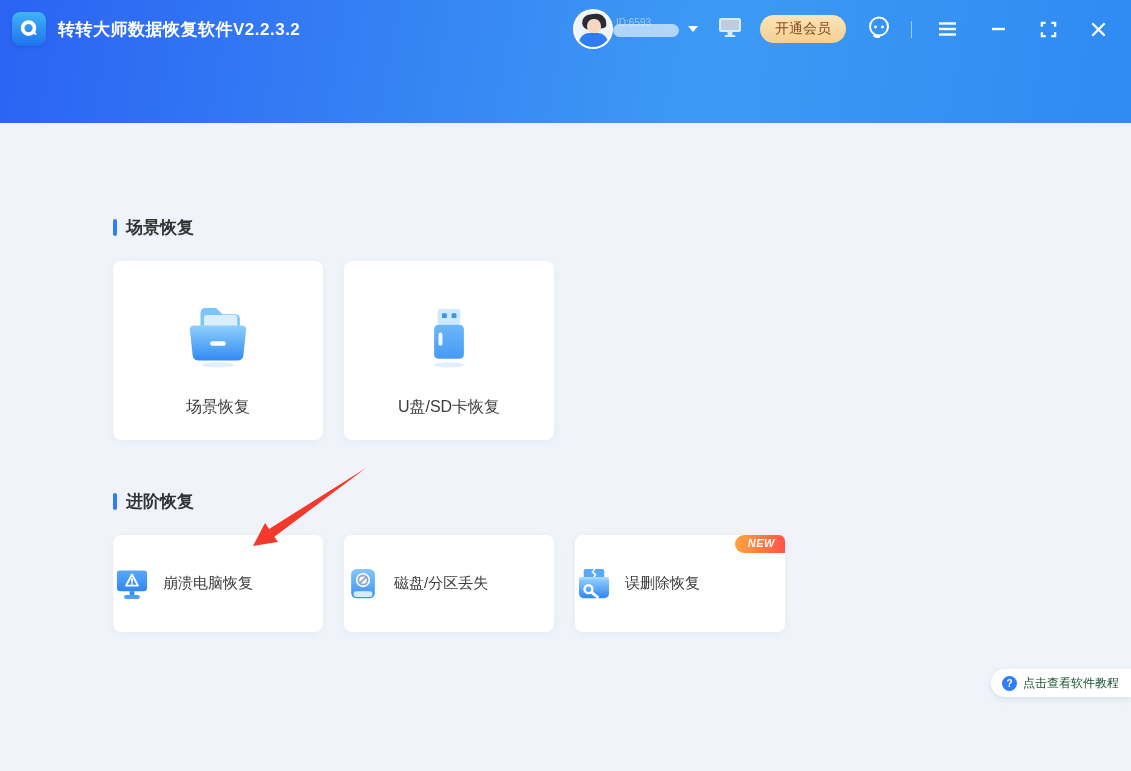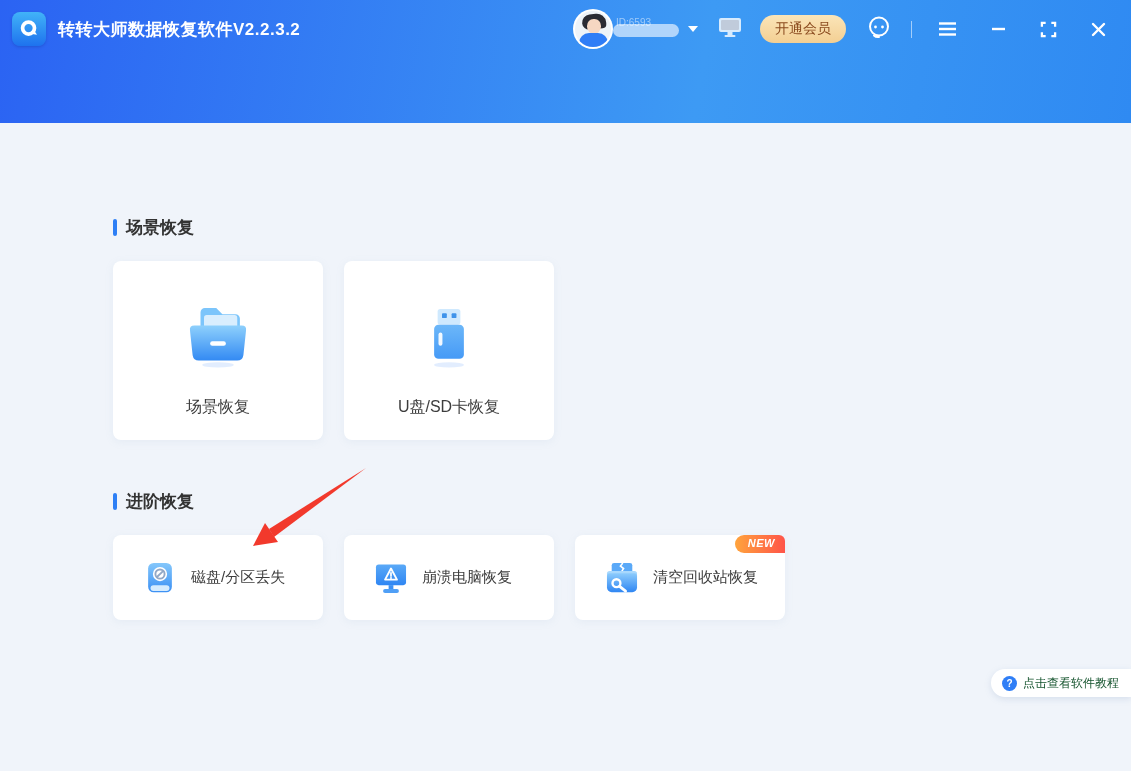--- a/index.html
+++ b/index.html
@@ -59,21 +59,21 @@
   .sec-title { font-size:17px; color:#333; margin-left:9px;font-weight:bold; }
 
   .cards { display:flex; gap:21px; margin-top:22px; }
   .card {
     width:210px; background:#fff; border-radius:8px;
     box-shadow:0 2px 8px rgba(140,165,200,.10);
     cursor:pointer; position:relative;
   }
   .card-lg { height:179px; display:flex; flex-direction:column; align-items:center; padding-top:38px; }
   .card-lg .card-label { margin-top:24px; font-size:16px; color:#3d3d3d; }
-  .card-sm { height:85px; display:flex; flex-direction:row; align-items:center; padding-left:28px; }
+  .card-sm { height:97px; display:flex; flex-direction:row; align-items:center; }
   .card-sm .card-label { margin-left:12px; font-size:15px; color:#3d3d3d; }
 
   .new-badge {
     position:absolute; top:0; right:0;
     padding:2px 10px 4px 13px;
     border-radius:12px 8px 0 12px;
     background:linear-gradient(90deg,#ffa43c,#ff5449);
     color:#fff; font-size:11px; font-weight:bold; font-style:italic; letter-spacing:.5px;
   }
 
@@ -226,69 +226,69 @@
     <div class="sec-head">
       <div class="sec-bar"></div>
       <div class="sec-title">进阶恢复</div>
     </div>
     <div class="cards">
 
 
       <div class="card card-sm">
         <svg width="38" height="38" viewBox="0 0 48 48">
           <defs>
-            <linearGradient id="gk" x1="0" y1="0" x2="0" y2="1">
-              <stop offset="0" stop-color="#84c7fb"></stop>
-                <stop offset="1" stop-color="#3b90f4"></stop>
-            </linearGradient>
-          </defs>
-          <rect x="9" y="5" width="30" height="37" rx="7" fill="url(#gk)"></rect>
-          <rect x="12" y="33" width="24" height="7.5" rx="3.75" fill="#d6ecfe"></rect>
-          <circle cx="24" cy="19" r="9" fill="#fff"></circle>
-          <circle cx="24" cy="19" r="5.8" fill="none" stroke="#93a8c6" stroke-width="2.4"></circle>
-          <line x1="19.8" y1="23" x2="28.2" y2="15" stroke="#93a8c6" stroke-width="2.4"></line>
-        </svg>
-        <div class="card-label">磁盘/分区丢失</div>
-      </div>
-
-      <div class="card card-sm">
-        <svg width="38" height="38" viewBox="0 0 48 48">
-          <defs>
             <linearGradient id="gc" x1="0" y1="0" x2="0" y2="1">
               <stop offset="0" stop-color="#5aa9f7"></stop>
                 <stop offset="1" stop-color="#2f86f3"></stop>
             </linearGradient>
           </defs>
           <rect x="5" y="7" width="38" height="26" rx="3.5" fill="url(#gc)"></rect>
           <path d="M24 12 L31.5 26 H16.5 Z" fill="none" stroke="#fff" stroke-width="2.4" stroke-linejoin="round"></path>
           <line x1="24" y1="17.5" x2="24" y2="21.5" stroke="#fff" stroke-width="2.2" stroke-linecap="round"></line>
           <circle cx="24" cy="24" r="1.3" fill="#fff"></circle>
           <rect x="21" y="33" width="6" height="5" fill="#3b90f4"></rect>
           <rect x="14" y="38" width="20" height="5" rx="2.5" fill="#4f9ff6"></rect>
         </svg>
         <div class="card-label">崩溃电脑恢复</div>
       </div>
 
       <div class="card card-sm">
+        <svg width="38" height="38" viewBox="0 0 48 48">
+          <defs>
+            <linearGradient id="gk" x1="0" y1="0" x2="0" y2="1">
+              <stop offset="0" stop-color="#84c7fb"></stop>
+                <stop offset="1" stop-color="#3b90f4"></stop>
+            </linearGradient>
+          </defs>
+          <rect x="9" y="5" width="30" height="37" rx="7" fill="url(#gk)"></rect>
+          <rect x="12" y="33" width="24" height="7.5" rx="3.75" fill="#d6ecfe"></rect>
+          <circle cx="24" cy="19" r="9" fill="#fff"></circle>
+          <circle cx="24" cy="19" r="5.8" fill="none" stroke="#93a8c6" stroke-width="2.4"></circle>
+          <line x1="19.8" y1="23" x2="28.2" y2="15" stroke="#93a8c6" stroke-width="2.4"></line>
+        </svg>
+        <div class="card-label">磁盘/分区丢失</div>
+      </div>
+
+      <div class="card card-sm">
         <div class="new-badge">NEW</div>
         <svg width="38" height="38" viewBox="0 0 48 48">
           <defs>
             <linearGradient id="gr" x1="0" y1="0" x2="0" y2="1">
               <stop offset="0" stop-color="#8ccbfc"></stop>
                 <stop offset="1" stop-color="#2f86f3"></stop>
             </linearGradient>
           </defs>
           <rect x="11" y="5" width="26" height="14" rx="3" fill="#5aa9f8"></rect>
           <polyline points="25,5 22,9 26,12 23,17" fill="none" stroke="#fff" stroke-width="2"></polyline>
           <rect x="5" y="15" width="38" height="7" rx="3.5" fill="#a8d8fd"></rect>
           <path d="M8 18 h32 a3 3 0 0 1 3 3 v15 a6 6 0 0 1 -6 6 H11 a6 6 0 0 1 -6 -6 V21 a3 3 0 0 1 3 -3 z" fill="url(#gr)"></path>
           <circle cx="17" cy="30.5" r="5" fill="none" stroke="#fff" stroke-width="3"></circle>
           <line x1="21" y1="34.5" x2="28.5" y2="40.5" stroke="#fff" stroke-width="3.6" stroke-linecap="round"></line>
         </svg>
-        <div class="card-label">清空回收站恢复</div>
+        <div class="card-label">误删除恢复</div>
       </div>
 
     </div>
   </div>
 </div>
 
 <div class="tutorial">
   <div class="q-ic">?</div>
   <div class="tutorial-label">点击查看软件教程</div>
 </div>

